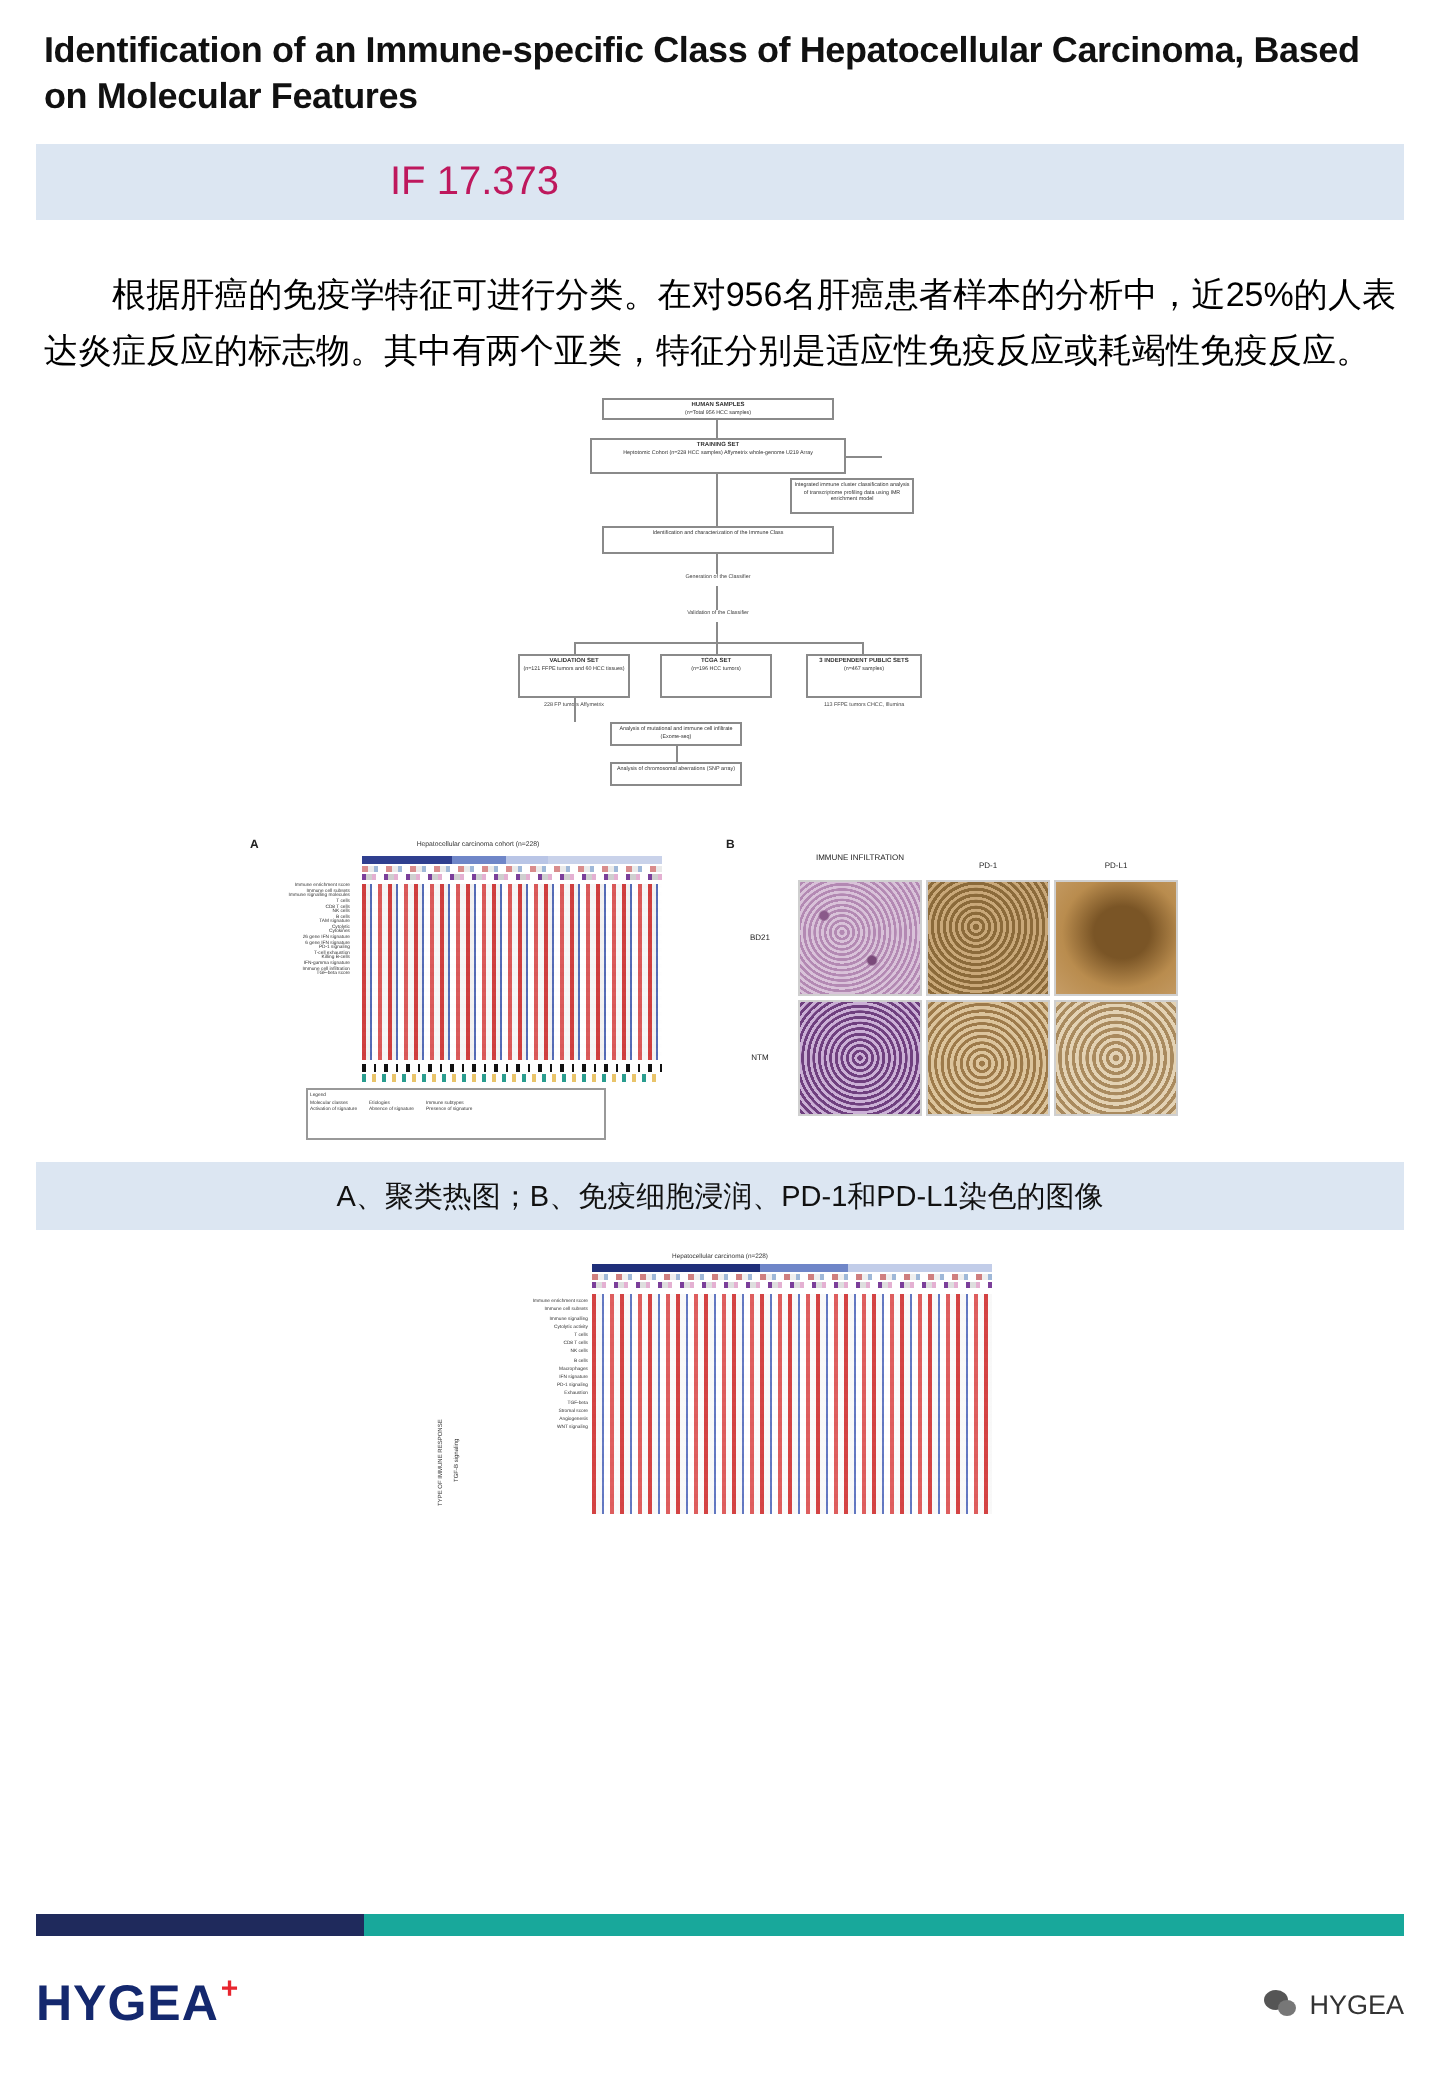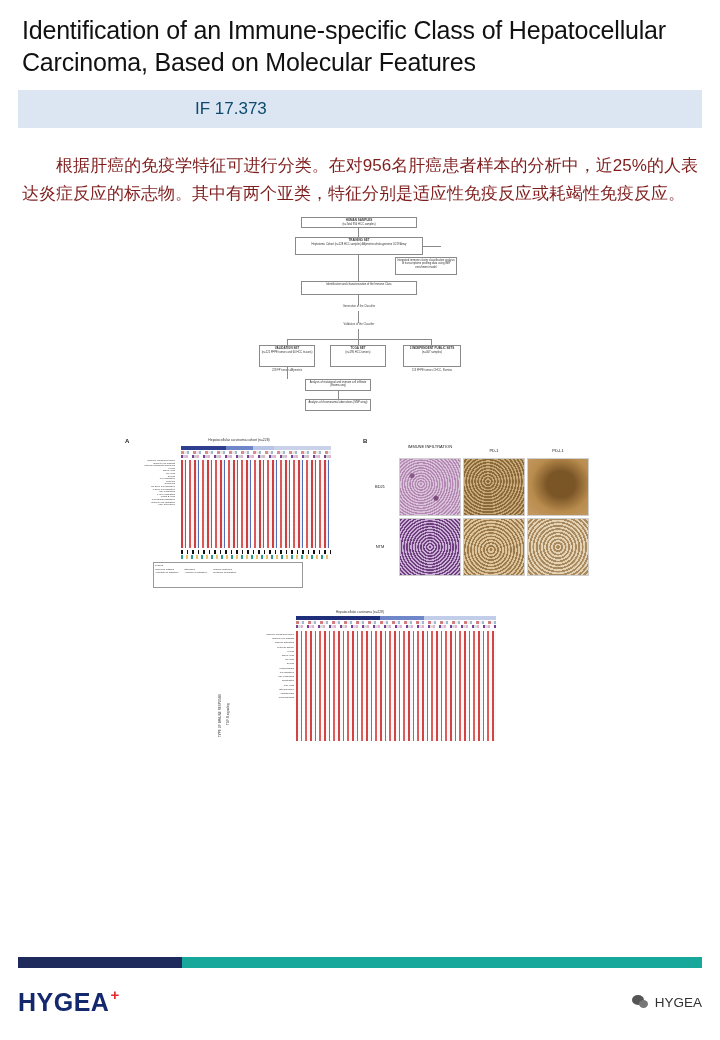--- a/index.html
+++ b/index.html
@@ -16,22 +16,22 @@
     position: relative;
   }
   .page {
     position: relative;
     width: 720px;
     height: 1040px;
     box-sizing: border-box;
     padding: 0 18px;
   }
   .title {
-    font-size: 25px;
-    font-weight: normal;
+    font-size: 18px;
+    font-weight: bold;
     line-height: 1.28;
     letter-spacing: -0.2px;
     color: #111111;
     padding-top: 14px;
     padding-left: 4px;
     padding-right: 10px;
   }
   .journal-bar {
     margin-top: 12px;
     background: #dce6f2;
@@ -39,29 +39,29 @@
     display: flex;
     align-items: center;
     padding: 0 12px;
     box-sizing: border-box;
   }
   .journal-name {
     font-size: 15.5px;
     color: #111111;
   }
   .if-value {
-    font-size: 17px;
-    color: #0c4a6e;
+    font-size: 20px;
+    color: #be185d;
     margin-left: 165px;
   }
   .summary {
     margin-top: 24px;
     font-size: 17px;
     line-height: 1.62;
-    color: #7f1d1d;
+    color: #000000;
     text-align: justify;
     padding: 0 4px;
   }
   .summary .indent {
     display: inline-block;
     width: 34px;
   }
   .caption {
     background: #dce6f2;
     height: 34px;
@@ -443,20 +443,21 @@
              repeating-radial-gradient(circle at 45% 55%, #9d7a4a 0 1.4px, #dcc49c 1.6px 3.2px),
              #cfb289;"></div>
           <div class="ihc-tile" style="background:
              repeating-radial-gradient(circle at 50% 50%, #a98a5e 0 1.6px, #e3d2b4 1.8px 3.4px),
              #d8c6a6;"></div>
         </div>
       </div>
     </div>
   </div>
 
+  <div class="caption">A、聚类热图；B、免疫细胞浸润、PD-1和PD-L1染色的图像</div>
 
   <div class="fig-wrap">
     <div class="fig3">
       <div class="f3-title">Hepatocellular carcinoma (n=228)</div>
 
       <div style="position:absolute; left:86px; top:7px; width:200px; height:4px; background:linear-gradient(to right,#1f2f7a 0 42%, #6f86c8 42% 64%, #c2cde9 64% 100%);"></div>
       <div style="position:absolute; left:86px; top:12px; width:200px; height:3px; background:repeating-linear-gradient(to right,#cf7f7f 0 3px,#efefef 3px 6px,#9fb8d8 6px 8px,#ffffff 8px 12px);"></div>
       <div style="position:absolute; left:86px; top:16px; width:200px; height:3px; background:repeating-linear-gradient(to right,#7b3f9a 0 2px,#dedede 2px 5px,#e4b0d2 5px 7px,#ffffff 7px 11px);"></div>
 
       <div style="position:absolute; left:86px; top:22px; width:200px; height:110px;

